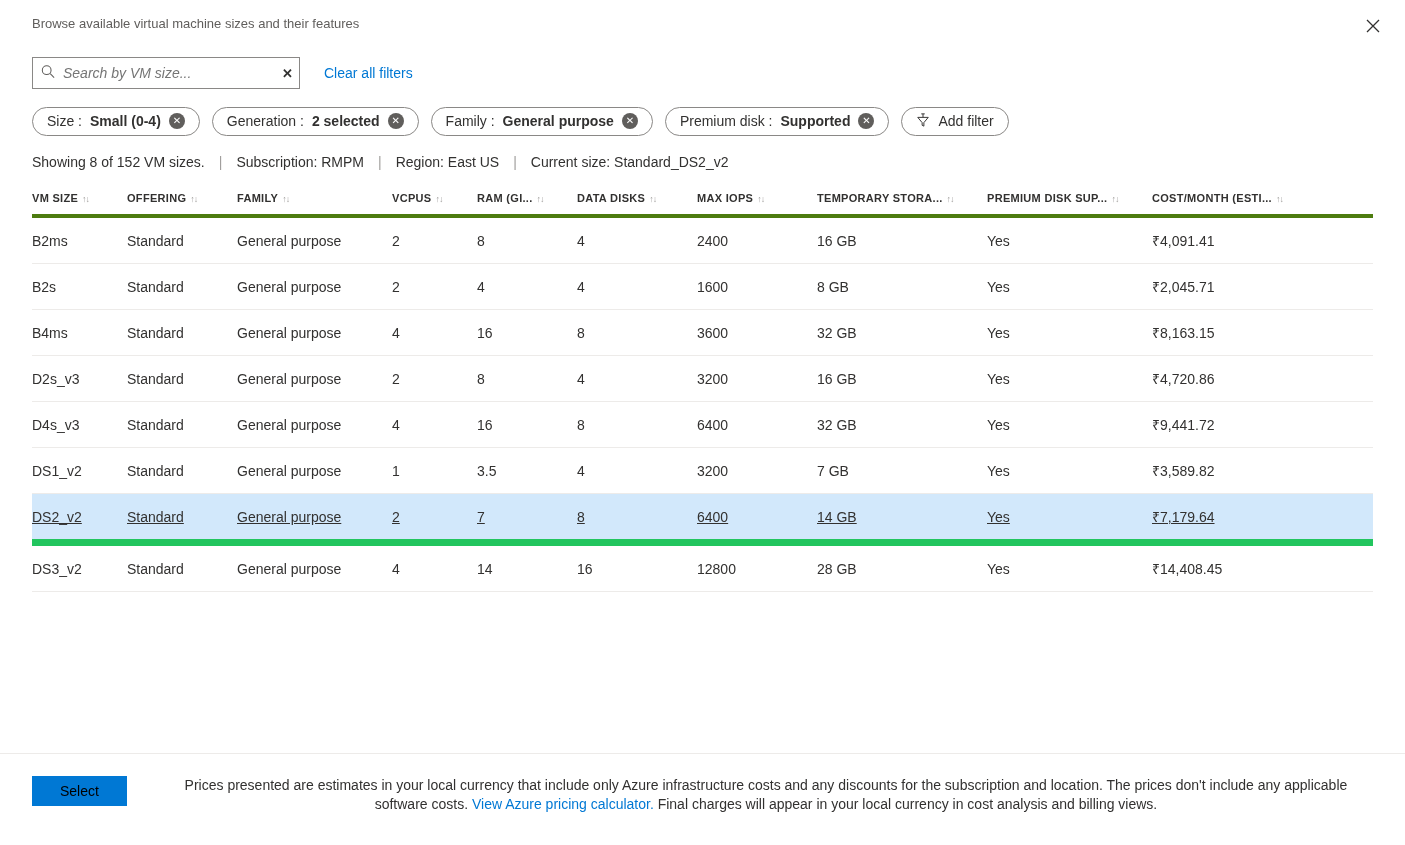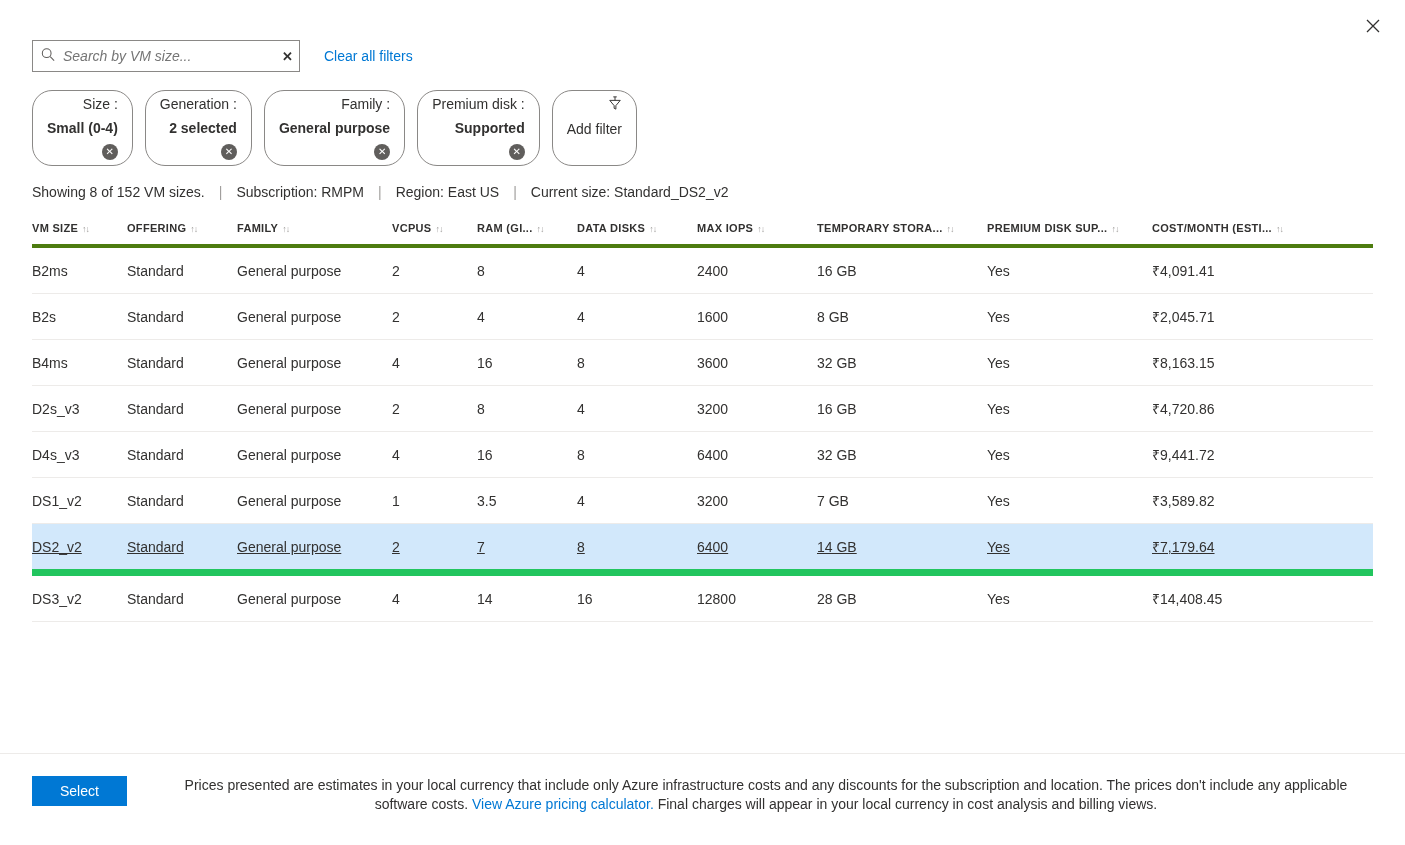--- a/index.html
+++ b/index.html
@@ -44,22 +44,22 @@
     font-size: 13px; color:#323130; cursor:pointer; font-weight: bold;
   }
   .link-btn {
     color: #0078d4; font-size: 14px; cursor: pointer;
   }
   .filters {
     display: flex; gap: 12px; padding: 18px 32px 0 32px; flex-wrap: wrap;
   }
   .filter-pill {
     border: 1px solid #8a8886; border-radius: 20px;
-    padding: 5px 14px; display: flex; align-items: flex-end; gap: 8px;
-    font-size: 14px; cursor: pointer; background:#fff;flex-direction:column;
+    padding: 5px 14px; display: flex; align-items: flex-start; gap: 8px;
+    font-size: 14px; cursor: pointer; background:#fff;
   }
   .filter-pill .label { color: #323130; }
   .filter-pill .value { font-weight: 600; }
   .filter-dismiss {
     width: 16px; height: 16px; border-radius: 50%; background: #605e5c;
     color: #fff; display: flex; align-items: center; justify-content: center;
     font-size: 10px; line-height:1;
   }
   .info-row {
     display: flex; align-items: center; gap: 14px;
@@ -82,40 +82,41 @@
     font-size: 14px; color: #323130; white-space: nowrap;
   }
   tbody tr.selected { background: #d2e8fb; }
   tbody tr.selected td { border-bottom: 7px solid #22c55e; text-decoration: underline; }
   tbody tr { cursor: pointer; }
   .footer {
     border-top: 1px solid #edebe9; padding: 22px 32px 30px 32px;
     display: flex; gap: 32px; align-items: flex-start;
   }
   .primary-btn {
-    background: #0078d4; color: #ffffff; border: none;
+    background: #0078d4; color: #000000; border: none;
     padding: 7px 28px; font-size: 14px; cursor: pointer; flex-shrink:0;
   }
   .footer-text { font-size: 14px; color: #323130; line-height: 1.4; text-align: center; }
   .footer-text a { color: #0078d4; text-decoration: none; cursor:pointer; }
   col.c-vmsize   { width: 95px; }
   col.c-offering { width: 110px; }
   col.c-family   { width: 155px; }
   col.c-vcpus    { width: 85px; }
   col.c-ram      { width: 100px; }
   col.c-disks    { width: 120px; }
   col.c-iops     { width: 120px; }
   col.c-temp     { width: 170px; }
   col.c-prem     { width: 165px; }
   col.c-cost     { width: auto; }
 </style>
 </head>
 <body>
 
 <div class="header">
+  <div class="subtitle">Browse available virtual machine sizes and their features</div>
   <div class="close-btn">
     <svg width="14" height="14" viewBox="0 0 14 14">
         <path d="M1 1 L13 13 M13 1 L1 13" stroke="#323130" stroke-width="1.3" fill="none"></path>
       </svg>
   </div>
 </div>
 
 <div class="toolbar">
   <div class="search-wrap">
     <span class="search-icon">

